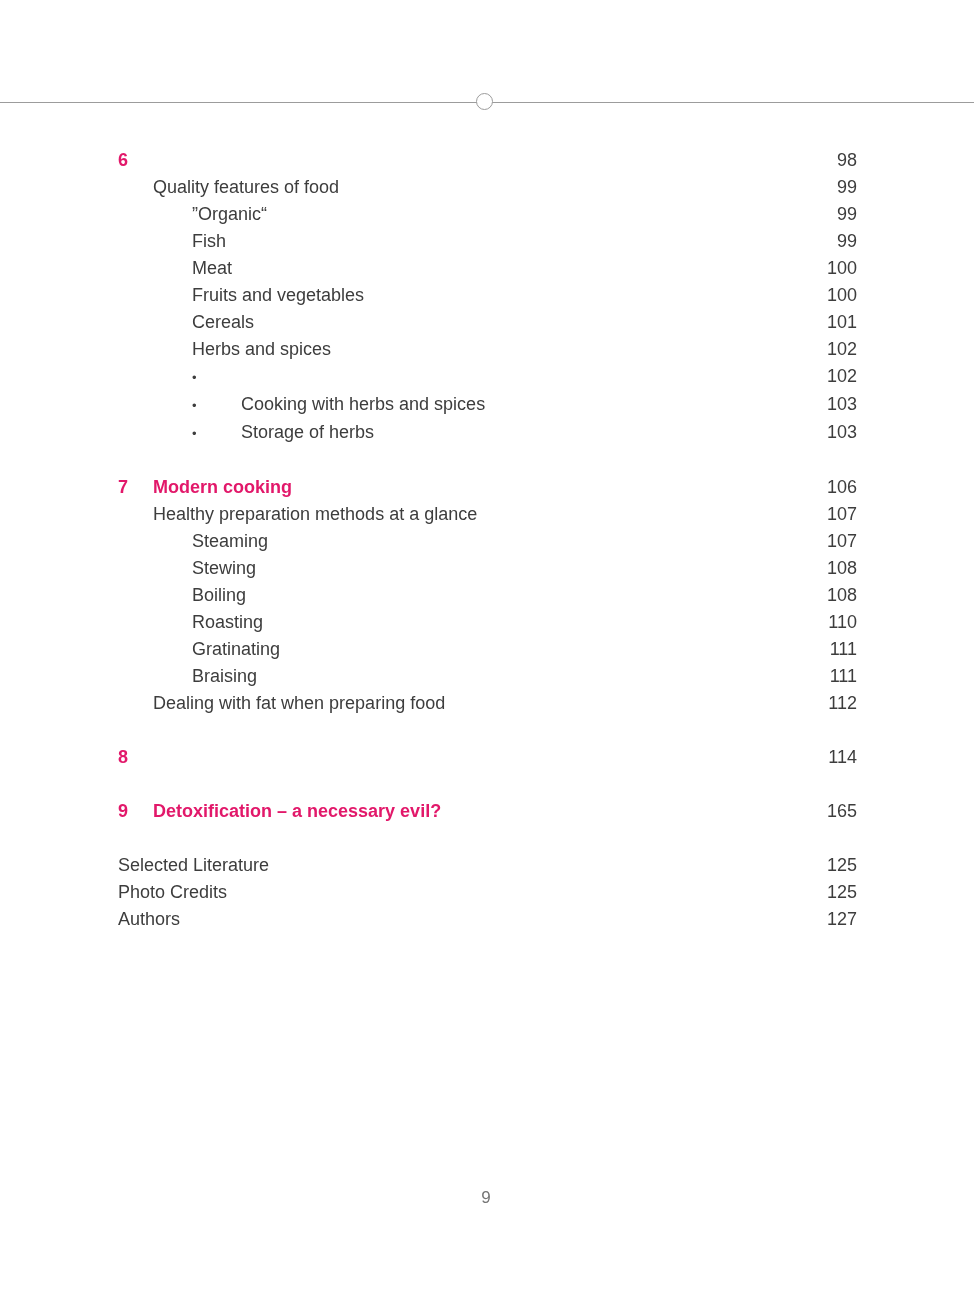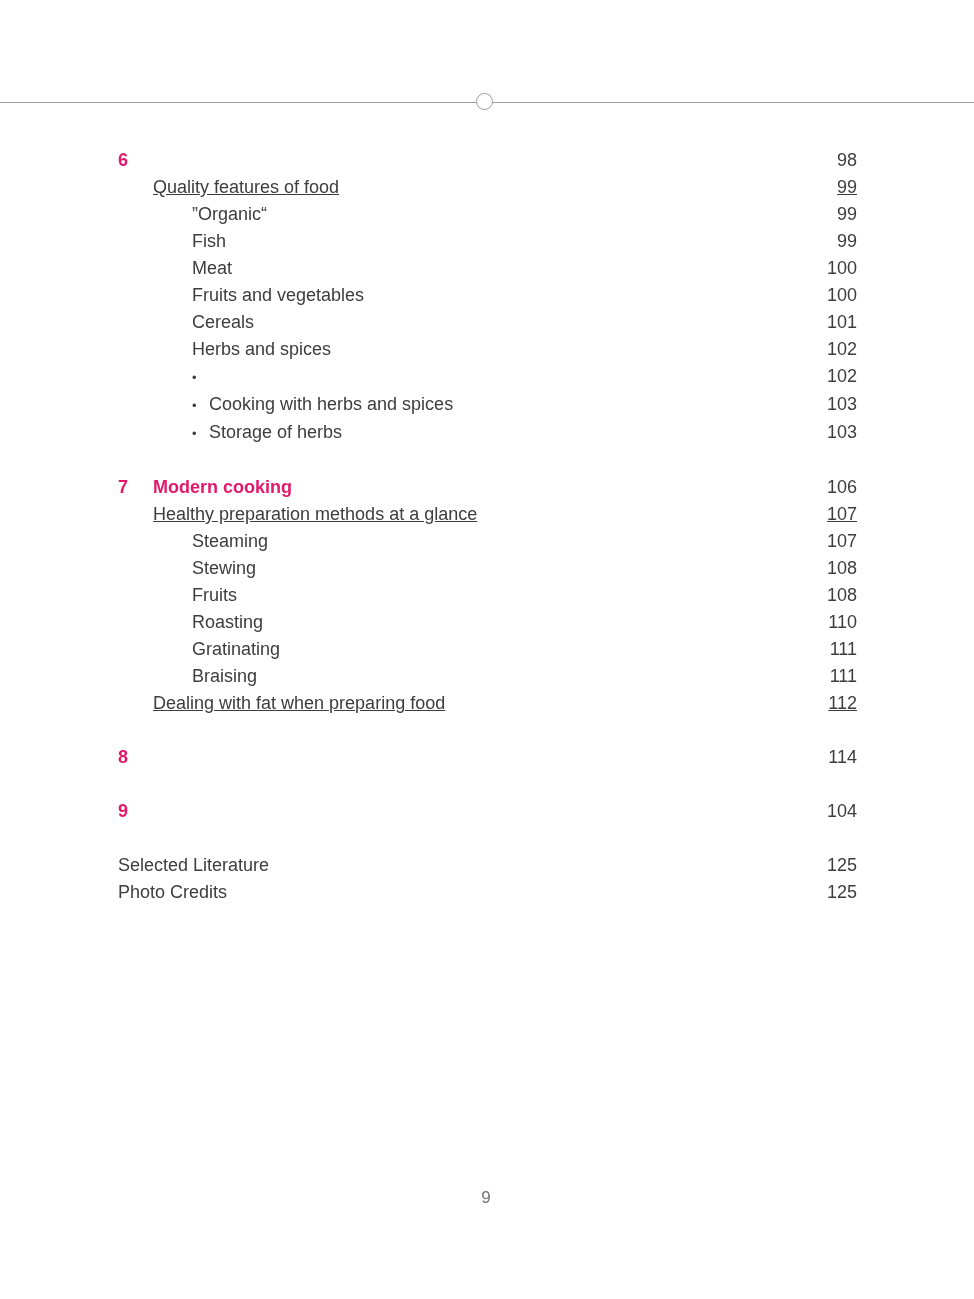--- a/index.html
+++ b/index.html
@@ -39,22 +39,22 @@
   .row { display: flex; align-items: baseline; }
   .row .num {
     flex: 0 0 35px;
     font-weight: 700;
     color: var(--accent, #e2186a);
   }
   .row.chapter .title {
     font-weight: 700;
     color: var(--accent, #e2186a);
   }
-  .entry.l1 { padding-left: 35px; text-decoration: underline; }
-  .entry.l2 { padding-left: 74px; }
+  .entry.l1 { padding-left: 35px; }
+  .entry.l2 { padding-left: 74px; gap: 32px; }
   .dot {
     flex: 0 0 17px;
     font-size: 13px;
     color: var(--text, #3d3d3d);
   }
   .page-num {
     margin-left: auto;
     text-align: right;
     font-weight: 400;
     color: var(--text, #3d3d3d);
@@ -138,21 +138,21 @@
         </div>
         <div class="row entry l2">
           <span class="label">Steaming</span>
           <span class="page-num">107</span>
         </div>
         <div class="row entry l2">
           <span class="label">Stewing</span>
           <span class="page-num">108</span>
         </div>
         <div class="row entry l2">
-          <span class="label">Fruits</span>
+          <span class="label">Boiling</span>
           <span class="page-num">108</span>
         </div>
         <div class="row entry l2">
           <span class="label">Roasting</span>
           <span class="page-num">110</span>
         </div>
         <div class="row entry l2">
           <span class="label">Gratinating</span>
           <span class="page-num">111</span>
         </div>
@@ -167,26 +167,31 @@
       </div>
       <div class="section">
         <div class="row chapter">
           <span class="num">8</span>
           <span class="page-num">114</span>
         </div>
       </div>
       <div class="section">
         <div class="row chapter">
           <span class="num">9</span>
-          <span class="page-num">104</span>
+          <span class="title">Detoxification – a necessary evil?</span>
+          <span class="page-num">165</span>
         </div>
       </div>
       <div class="row back">
         <span class="label">Selected Literature</span>
         <span class="page-num">125</span>
       </div>
       <div class="row back">
         <span class="label">Photo Credits</span>
         <span class="page-num">125</span>
       </div>
+      <div class="row back">
+        <span class="label">Authors</span>
+        <span class="page-num">127</span>
+      </div>
     </main>
   <footer class="folio">9</footer>
 </div>
 
 </body></html>

